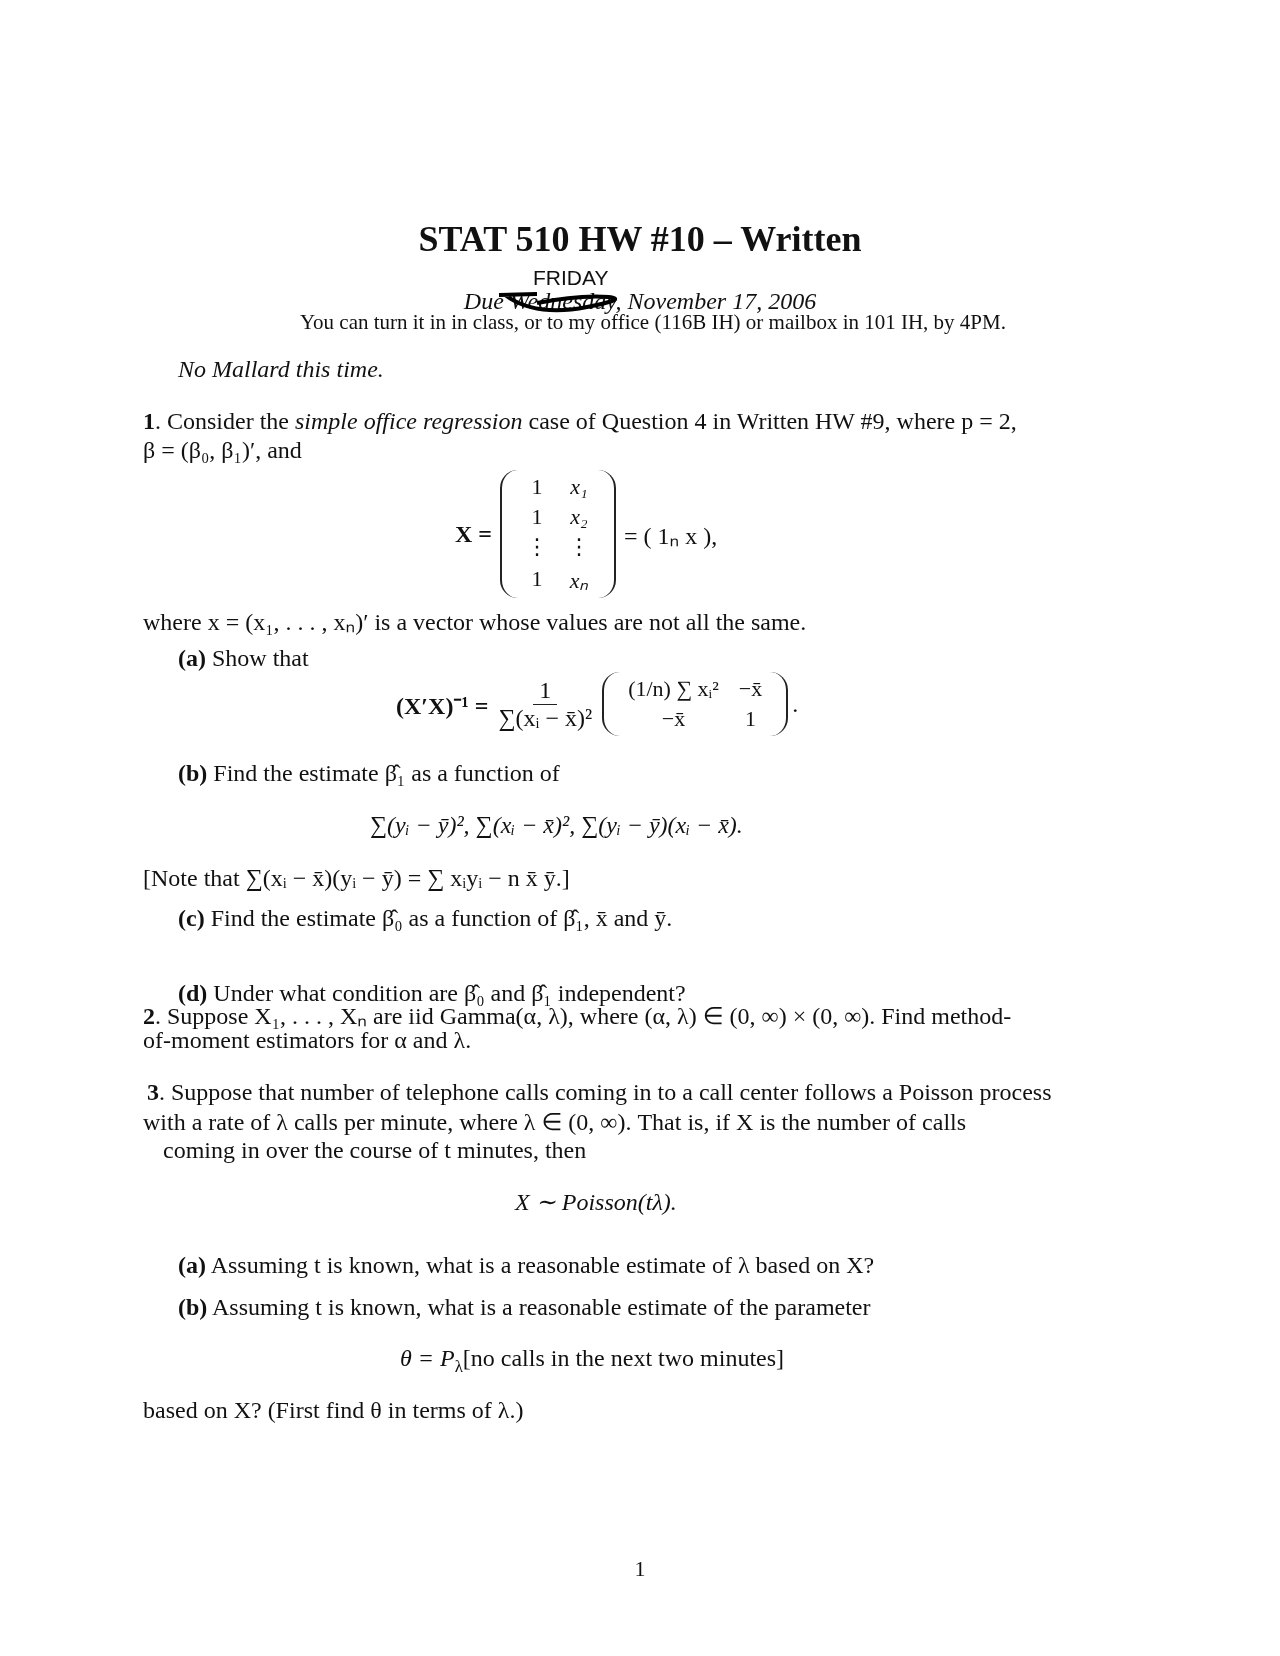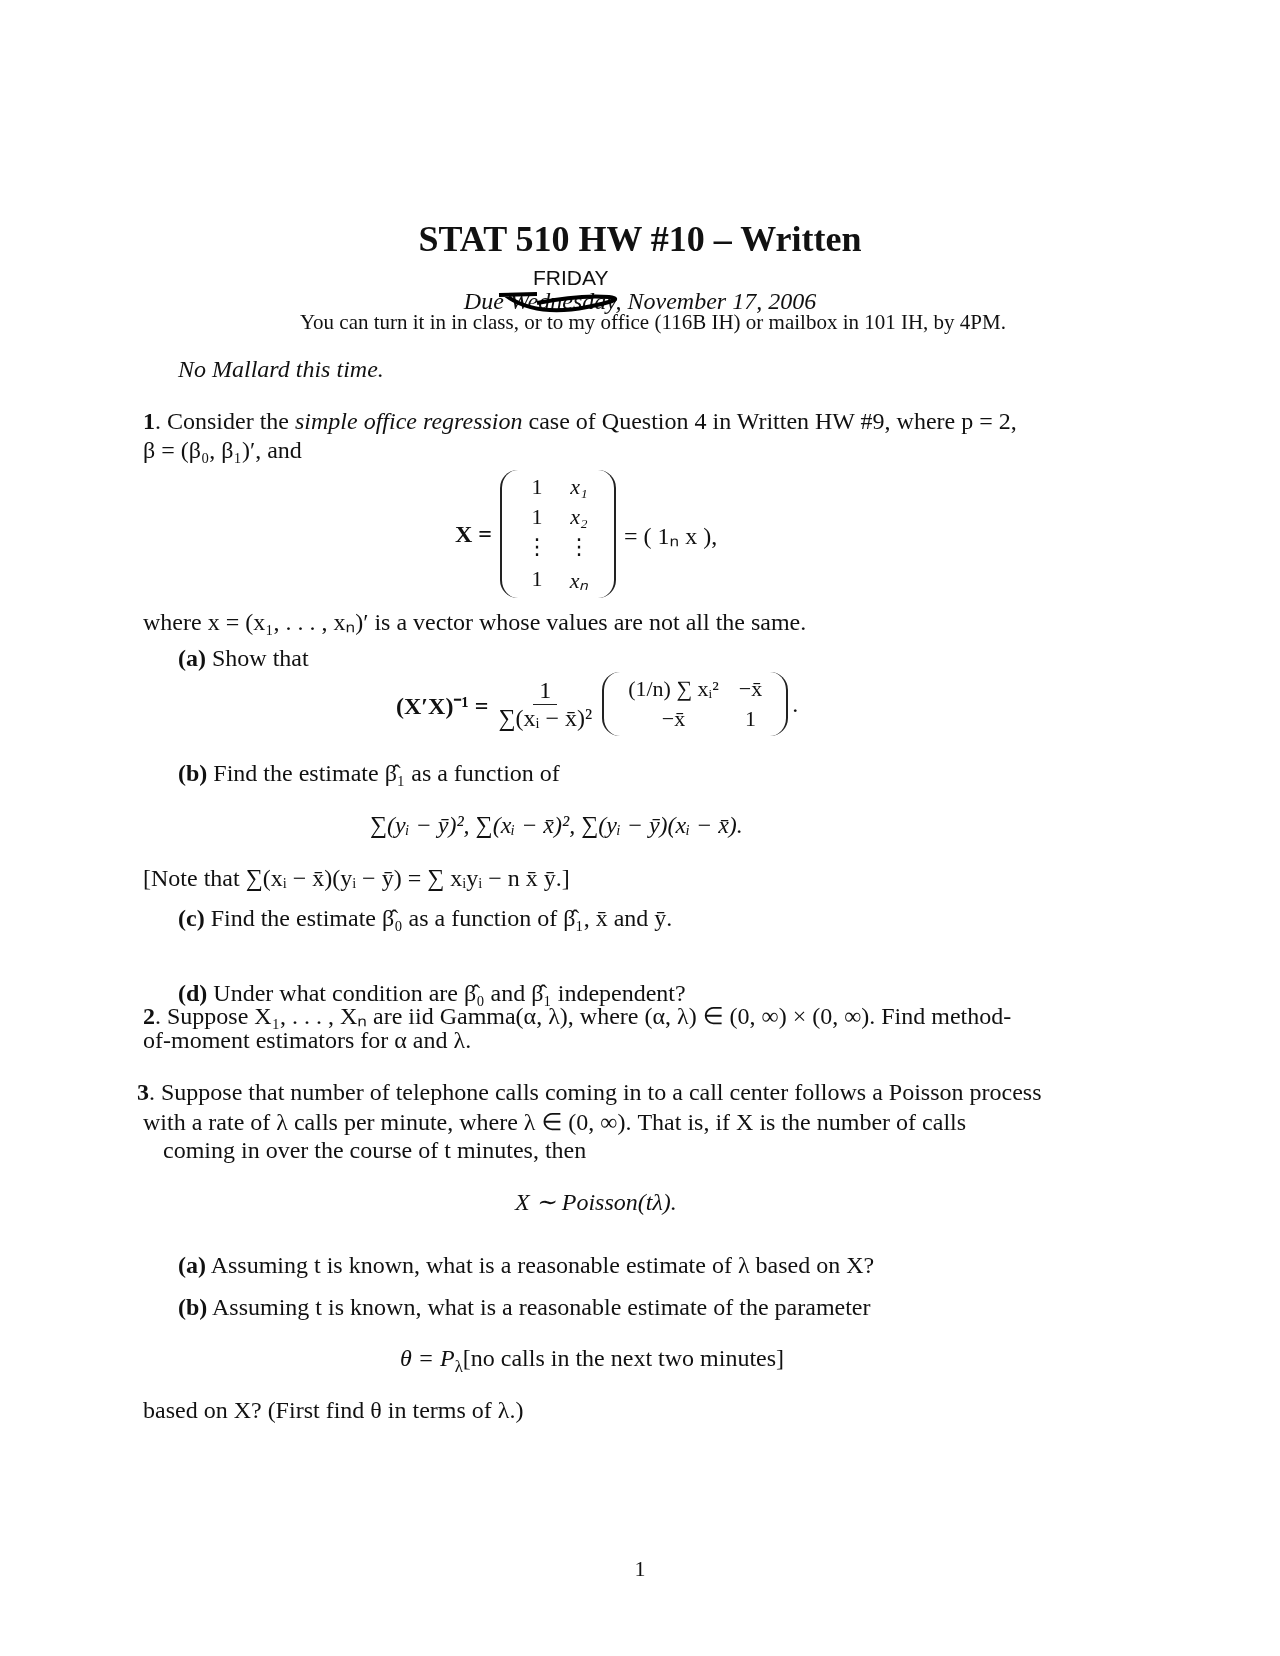--- a/index.html
+++ b/index.html
@@ -118,21 +118,21 @@
 </div>
 <div class="abs p" style="top:946px; left:178px;margin-top:34px;">
   <span class="bf">(d)</span><span> Under what condition are β̂₀ and β̂₁ independent?</span>
 </div>
 
 <div class="abs p" style="top:998px; left:143px;">
   <span class="bf">2</span><span>. Suppose X₁, . . . , Xₙ are iid Gamma(α, λ), where (α, λ) ∈ (0, ∞) × (0, ∞). Find method-</span>
 </div>
 <div class="abs p" style="top:1027px; left:143px;">of-moment estimators for α and λ.</div>
 
-<div class="abs p" style="top:1079px; left:137px;">
+<div class="abs p" style="top:1079px; left:147px;">
   <span class="bf">3</span><span>. Suppose that number of telephone calls coming in to a call center follows a Poisson process</span>
 </div>
 <div class="abs p" style="top:1108px; left:143px;">with a rate of λ calls per minute, where λ ∈ (0, ∞). That is, if X is the number of calls</div>
 <div class="abs p" style="top:1137px; left:143px;margin-left:20px;">coming in over the course of t minutes, then</div>
 <div class="abs p it" style="top:1188px; left:515px;">X ∼ Poisson(tλ).</div>
 
 <div class="abs p" style="top:1252px; left:178px;">
   <span class="bf">(a)</span><span> Assuming t is known, what is a reasonable estimate of λ based on X?</span>
 </div>
 <div class="abs p" style="top:1294px; left:178px;">

